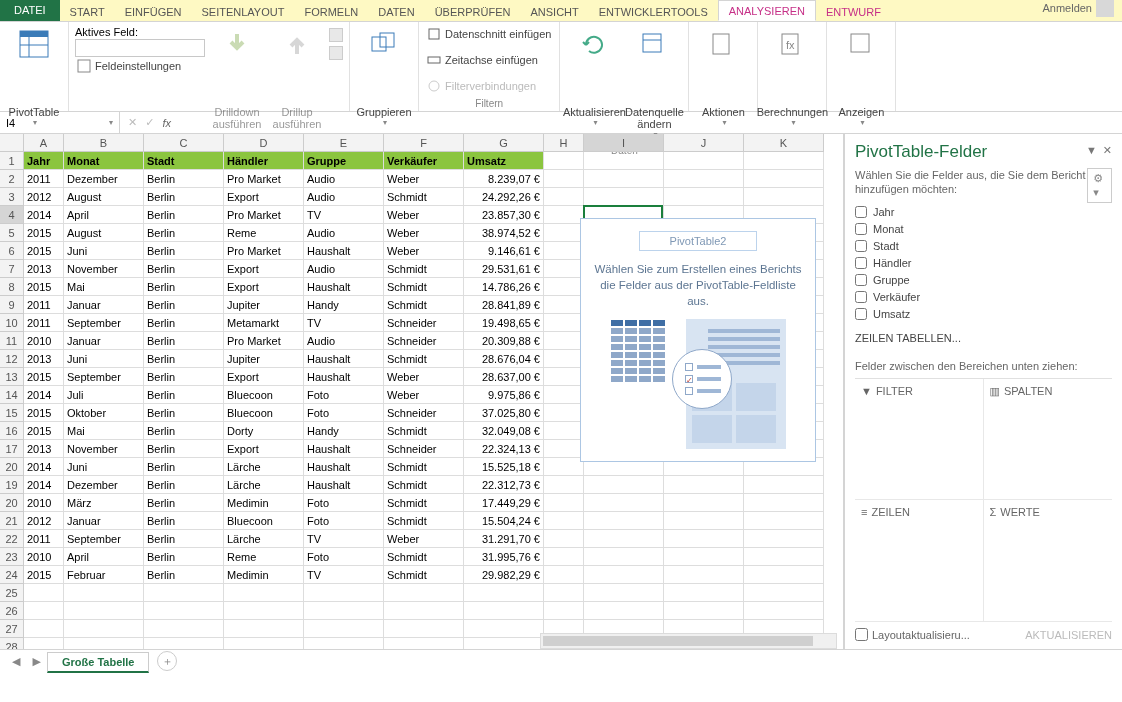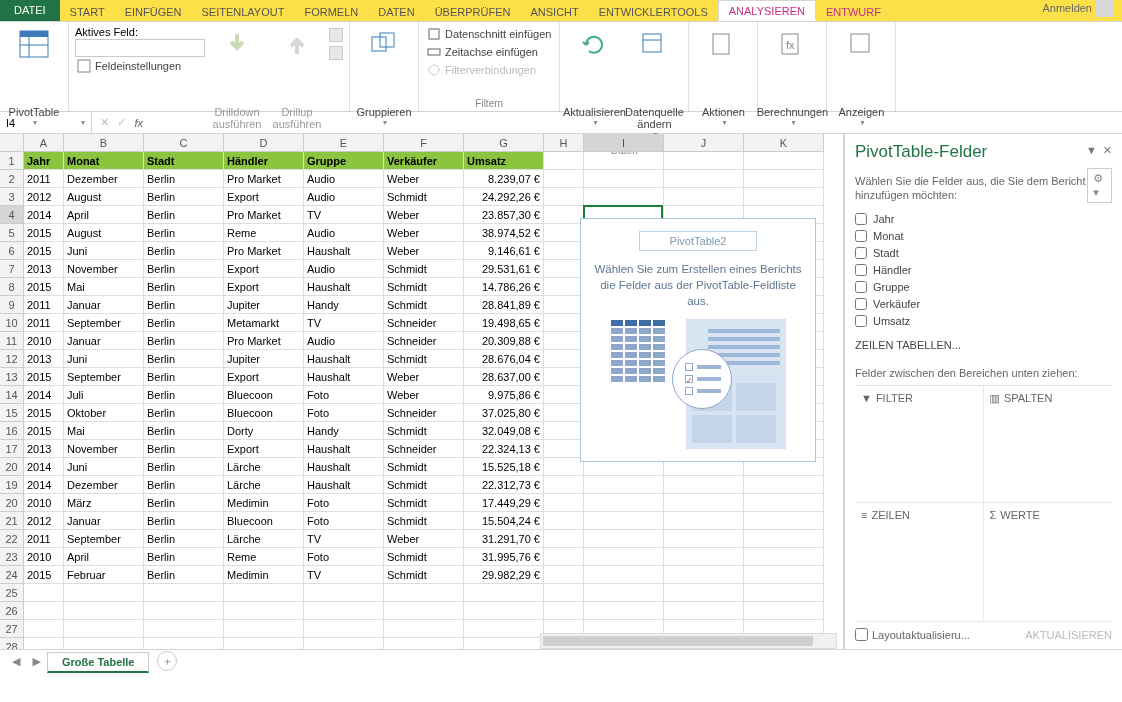--- a/index.html
+++ b/index.html
@@ -1,48 +1,48 @@
 <!DOCTYPE html>
 <html><head>
 <meta charset="utf-8">
 <style>
 * { margin:0; padding:0; box-sizing:border-box; font-family:"Segoe UI",Tahoma,sans-serif; font-size:11px; }
 html,body { width:1122px; height:702px; overflow:hidden; background:#fff; }
 
 
-.tabs { display:flex; align-items:flex-end; height:22px; background:#fde047; border-bottom:1px solid #d4d4d4; padding-left:0; }
+.tabs { display:flex; align-items:flex-end; height:22px; background:#fef9c3; border-bottom:1px solid #d4d4d4; padding-left:0; }
 .tab { padding:4px 10px 3px; color:#555; cursor:default; }
 .tab.datei { background:#217346; color:#fff; font-weight:normal; padding:5px 14px; }
 .tab.tool { color:#c62f87; }
 .tab.active { border:1px solid #d4d4d4; border-bottom:1px solid #fff; background:#fff; color:#217346; }
 .tab.tool.active { color:#c62f87; }
 .tabs-spacer { flex:1; }
 .signin { padding:4px 8px; color:#666; display:flex; align-items:center; gap:4px; }
 .avatar { width:18px; height:18px; background:#d8d8d8; }
 
 
 .ribbon { display:flex; height:90px; background:#fff; border-bottom:1px solid #d4d4d4; }
 .group { display:flex; flex-direction:column; justify-content:space-between; border-right:1px solid #e1e1e1; padding:2px 4px 0; }
 .group-body { display:flex; align-items:flex-start; }
 .group-label { text-align:center; font-size:10px; color:#888; padding:2px 0; }
 .bigbtn { display:flex; flex-direction:column; align-items:center; justify-content:flex-start; width:60px; padding:4px 2px; color:#666; }
 .bigbtn .icn { width:32px; height:32px; margin-bottom:2px; display:flex; align-items:center; justify-content:center; }
 .bigbtn span.lbl { font-size:11px; text-align:center; line-height:1.1; color:#444;margin-top:44px; }
 .bigbtn.disabled { opacity:.55; }
-.smallstack { display:flex; flex-direction:column; gap:2px; padding:2px; }
+.smallstack { display:flex; flex-direction:column; gap:10px; padding:2px; }
 .smallitem { display:flex; align-items:center; gap:4px; color:#444; padding:1px 2px; white-space:nowrap; }
 .smallitem.disabled { color:#bbb; }
 .af-input { display:flex; flex-direction:column; gap:1px; padding:2px; }
 .af-input input { border:1px solid #c8c8c8; height:18px; width:130px; padding:0 4px; background:#fff; }
 .tinybtn { width:14px; height:14px; background:#e8e8e8; border:1px solid #ccc; }
 svg { display:block; }
 
 
 .fbar { display:flex; align-items:center; height:22px; border-bottom:1px solid #d4d4d4; background:#fff; }
-.namebox { width:92px; border-right:1px solid #d4d4d4; padding:0 6px; display:flex; align-items:center; justify-content:space-between; height:100%; }
+.namebox { width:120px; border-right:1px solid #d4d4d4; padding:0 6px; display:flex; align-items:center; justify-content:space-between; height:100%; }
 .fxbtns { display:flex; align-items:center; gap:8px; padding:0 8px; color:#bbb; }
 .fxinput { flex:1; padding:0 4px; }
 
 
 .ws { display:flex; height:515px; }
 .grid { position:relative; flex:0 0 844px; border-right:1px solid #d4d4d4; overflow:hidden; }
 .colheads { display:flex; position:sticky; top:0; }
 .corner { width:24px; height:18px; background:#f3f3f3; border-right:1px solid #ccc; border-bottom:1px solid #ccc; }
 .ch { height:18px; background:#f3f3f3; border-right:1px solid #ccc; border-bottom:1px solid #ccc; display:flex; align-items:center; justify-content:center; color:#555; }
 .ch.sel { background:#d5d5d5; }
@@ -77,21 +77,21 @@
 .illus .circ .r .l { width:24px; height:4px; background:#9fb7d6; }
 
 
 .hscroll { position:absolute; bottom:0; left:540px; right:6px; height:16px; background:#f0f0f0; border:1px solid #dcdcdc; }
 .hscroll .thumb { position:absolute; left:2px; top:2px; width:270px; height:10px; background:#cfcfcf; }
 
 
 .pane { flex:1; border-left:1px solid #d4d4d4; padding:8px 10px; display:flex; flex-direction:column; position:relative; }
 .pane h2 { font-size:17px; color:#217346; font-weight:normal; margin-bottom:6px; }
 .pane .ctl { position:absolute; right:10px; top:10px; display:flex; gap:6px; color:#777; }
-.pane .sub { color:#666; margin-bottom:10px; line-height:1.3; display:flex; justify-content:space-between; align-items:flex-end; }
+.pane .sub { color:#666; margin-bottom:3px; line-height:1.3; display:flex; justify-content:space-between; align-items:flex-start; }
 .gearbox{ border:1px solid #ccc; padding:2px 5px; color:#888; }
 .fields { display:flex; flex-direction:column; gap:5px; margin-bottom:12px; }
 .fld { display:flex; align-items:center; gap:6px; color:#444; }
 .fld input { width:12px; height:12px; }
 .more { color:#444; margin-bottom:16px; }
 .areas-lbl { color:#666; margin-bottom:6px; }
 .areas { display:grid; grid-template-columns:1fr 1fr; grid-template-rows:1fr 1fr; border-top:1px solid #e0e0e0; flex:1; }
 .area { padding:6px 6px 30px; }
 .area h4 { color:#666; font-weight:normal; font-size:11px; display:flex; gap:4px; align-items:center; }
 .area:nth-child(1),.area:nth-child(3){ border-right:1px solid #e8e8e8; }

